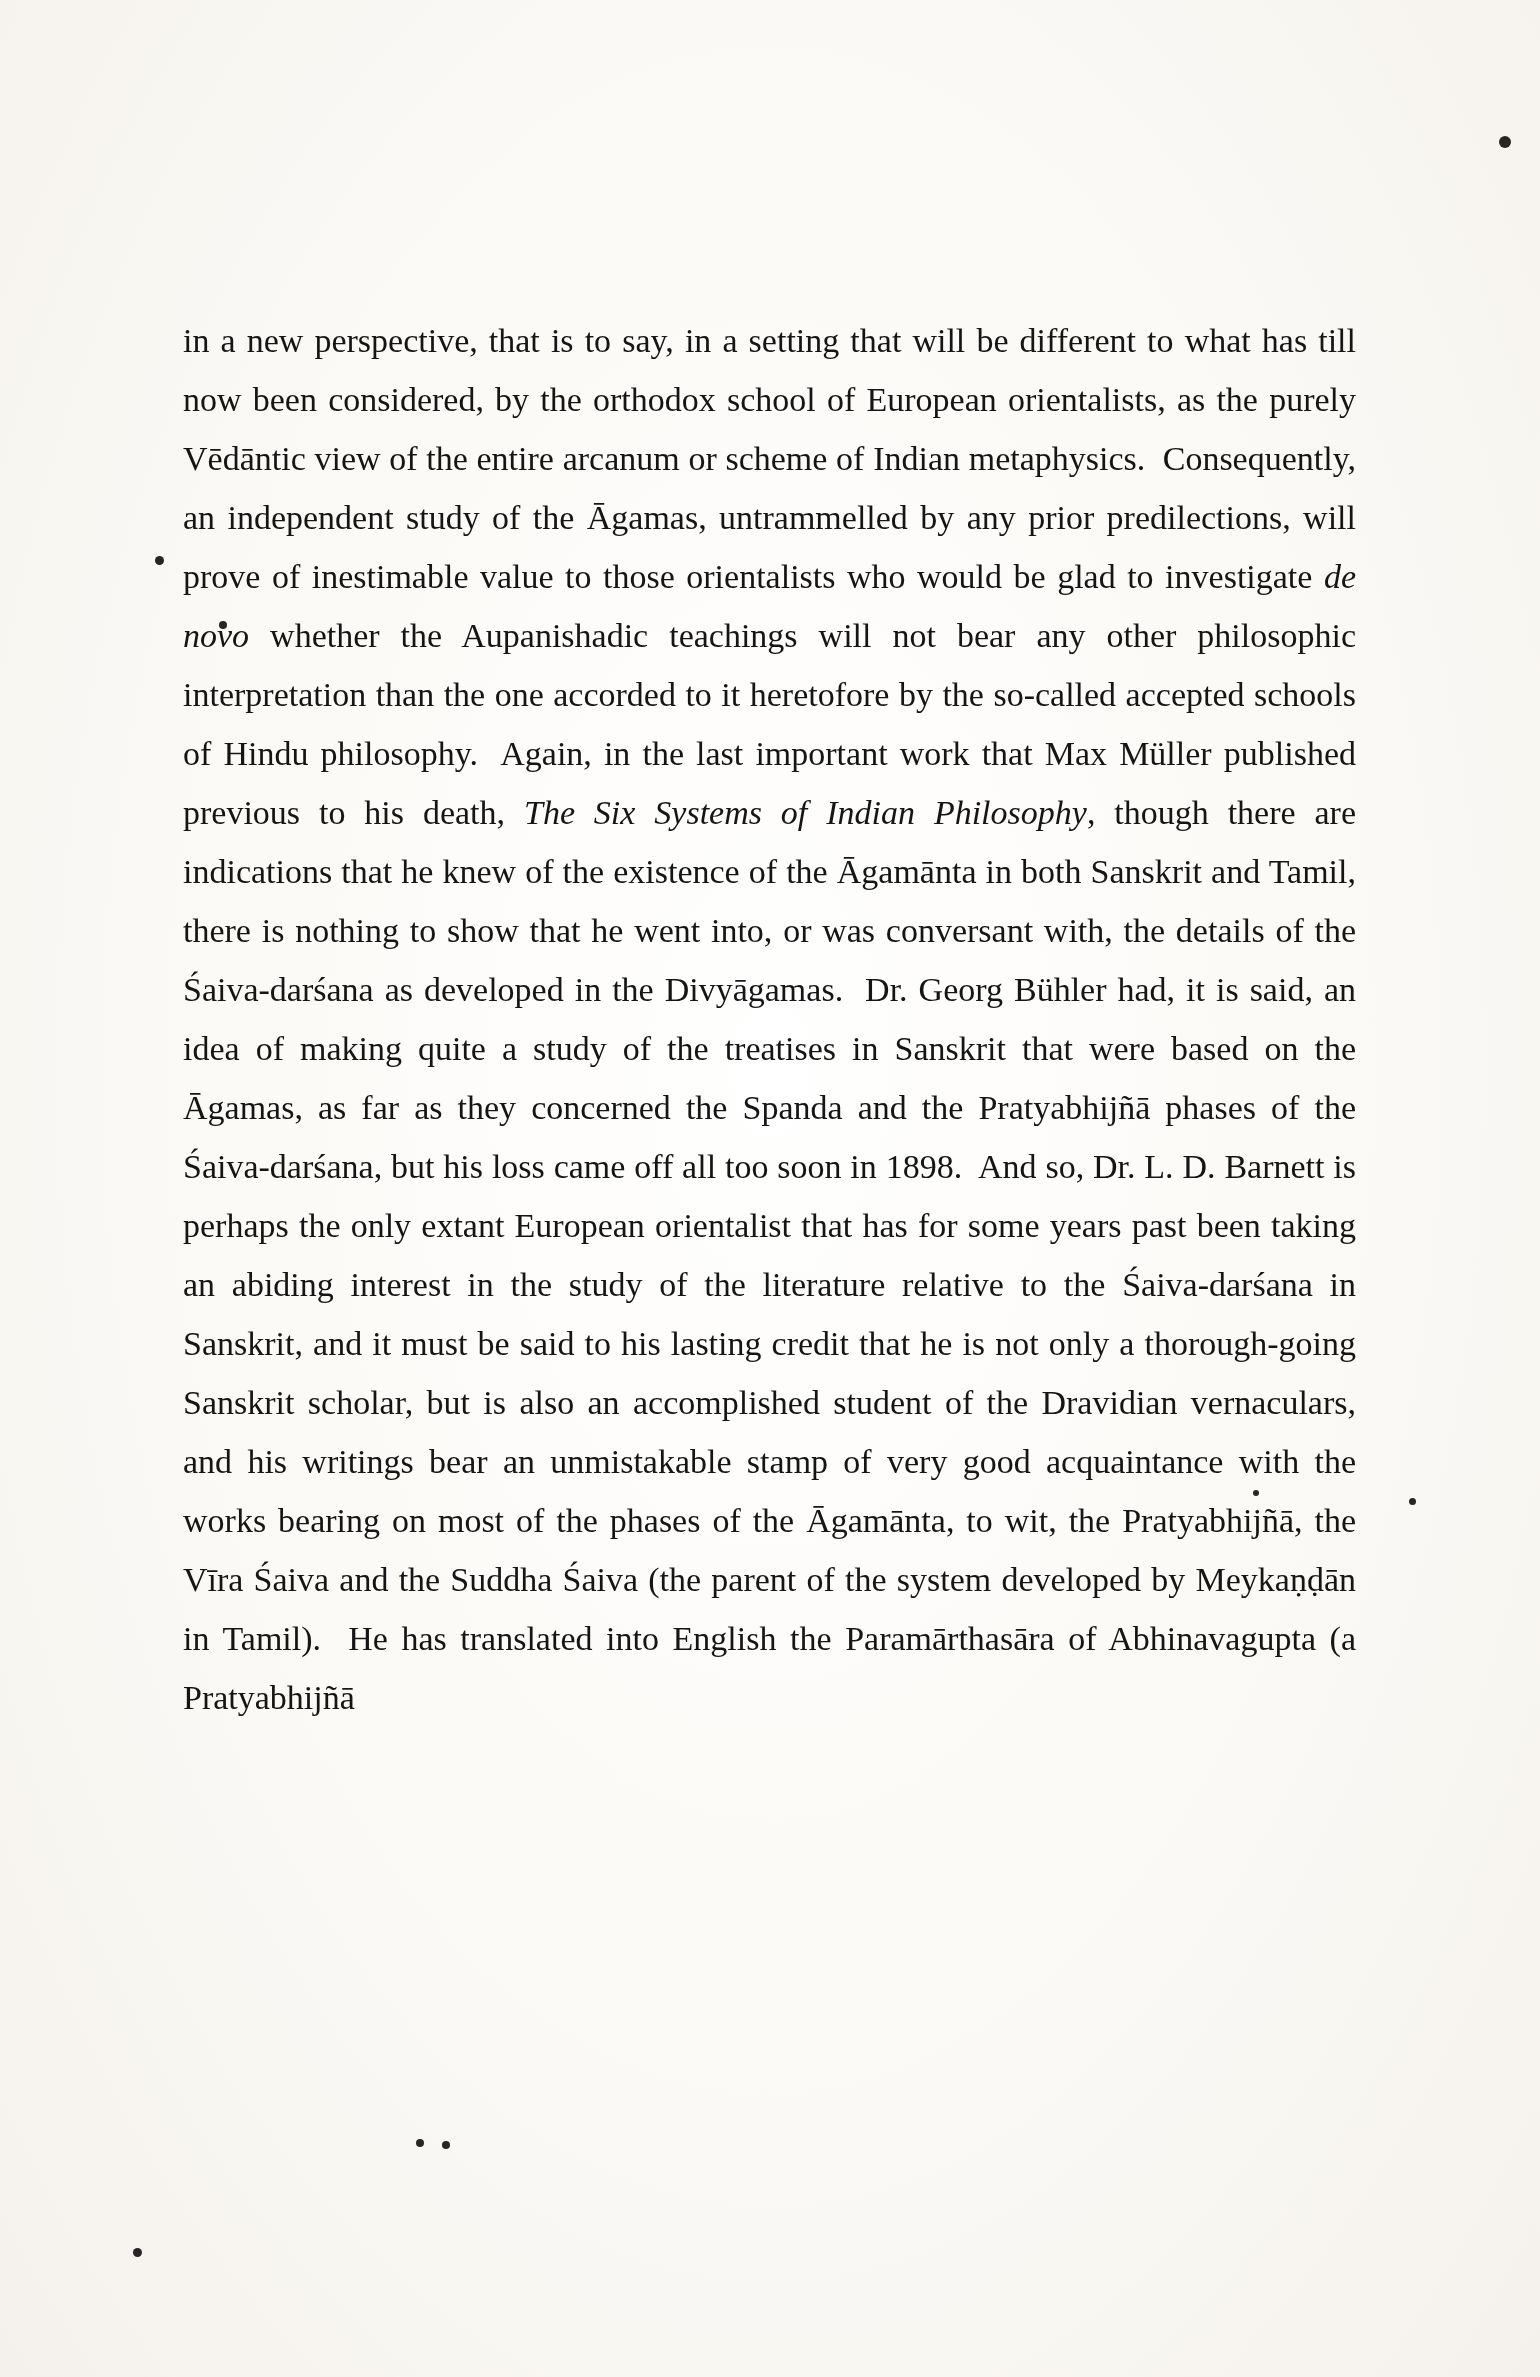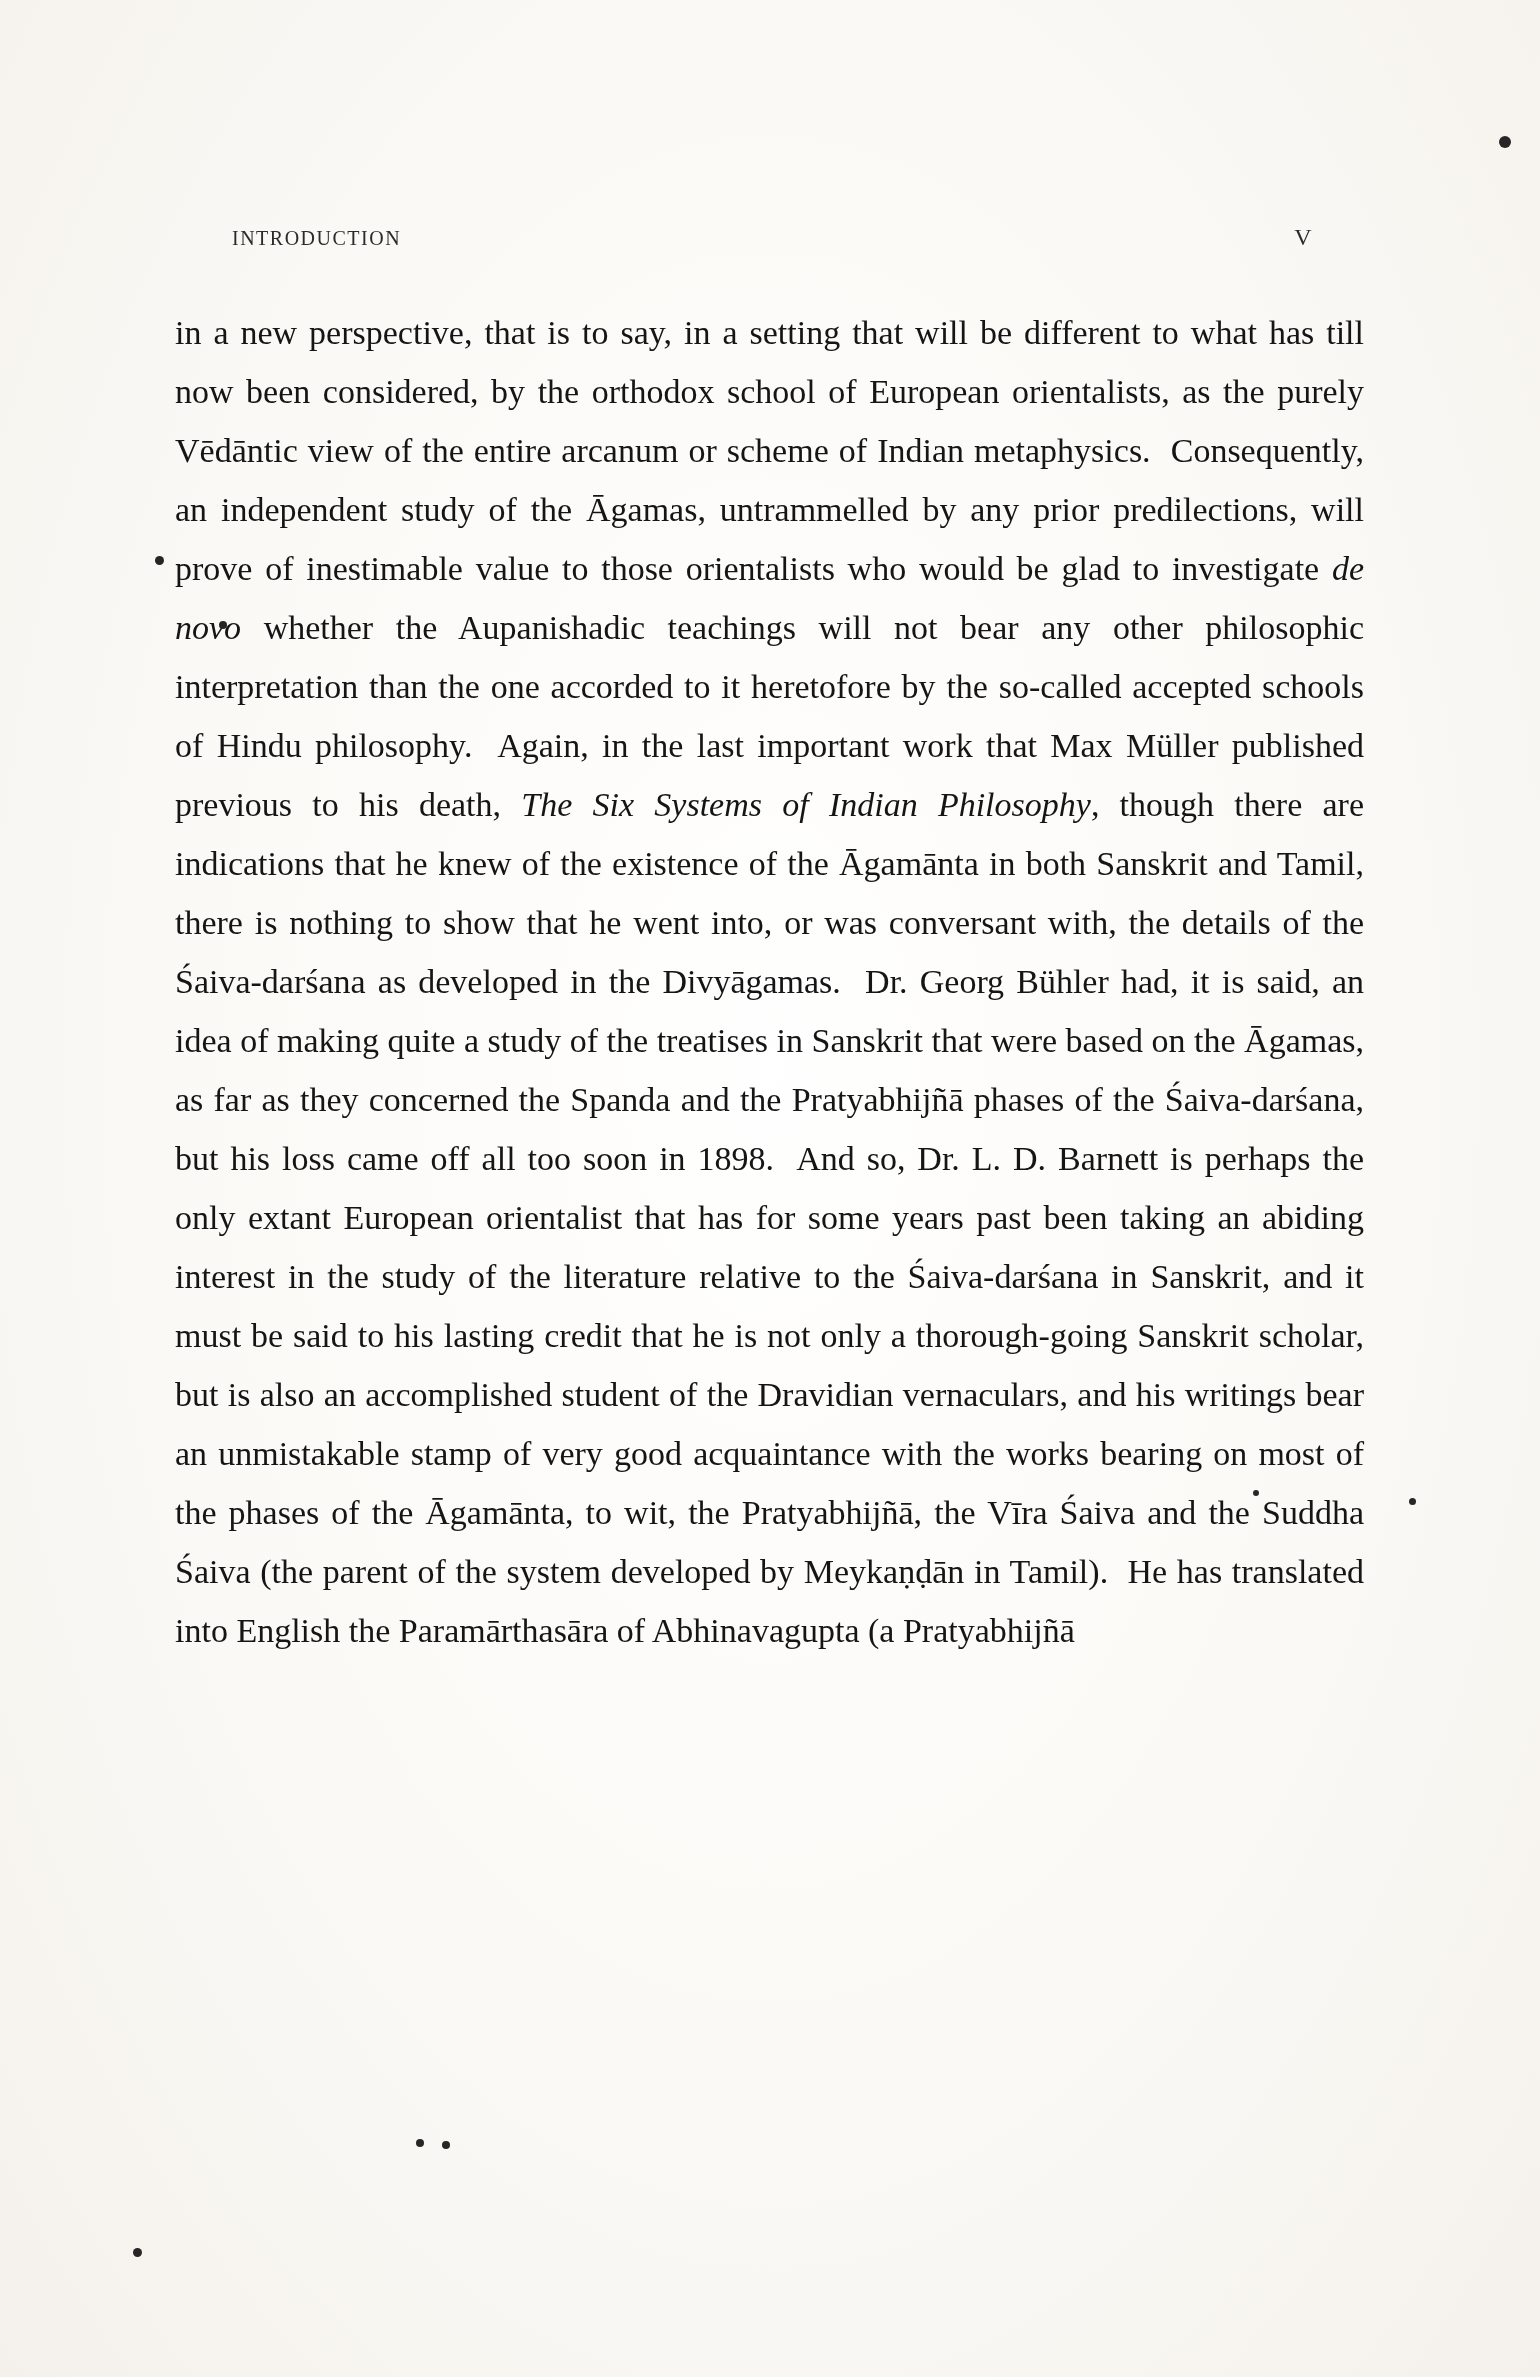--- a/index.html
+++ b/index.html
@@ -62,41 +62,37 @@
     width: 1197px;
     font-size: 34px;
     line-height: 59px;
     text-align: justify;
     text-justify: inter-word;
     color: #151515;
     -webkit-font-smoothing: antialiased;
   }
 
   .body-text p {
-    margin: 4px;
+    margin: 12px;
   }
 
   .it { font-style: italic; }
 
   
   .mark {
     position: absolute;
     background: #262626;
     border-radius: 50%;
   }
 </style>
 </head>
 <body>
 
 <div class="page">
 
-  <div class="header">
-    <span class="running-head">INTRODUCTION</span>
-    <span class="folio">V</span>
-  </div>
 
   <div class="body-text">
     <p id="para">in a new perspective, that is to say, in a setting that will be different to what has till now been considered, by the orthodox school of European orientalists, as the purely Vēdāntic view of the entire arcanum or scheme of Indian metaphysics.&nbsp; Consequently, an independent study of the Āgamas, untrammelled by any prior predilections, will prove of inestimable value to those orientalists who would be glad to investigate <span class="it">de novo</span> whether the Aupanishadic teachings will not bear any other philosophic interpretation than the one accorded to it heretofore by the so-called accepted schools of Hindu philosophy.&nbsp; Again, in the last important work that Max Müller published previous to his death, <span class="it">The Six Systems of Indian Philosophy</span>, though there are indications that he knew of the existence of the Āgamānta in both Sanskrit and Tamil, there is nothing to show that he went into, or was conversant with, the details of the Śaiva-darśana as developed in the Divyāgamas.&nbsp; Dr. Georg Bühler had, it is said, an idea of making quite a study of the treatises in Sanskrit that were based on the Āgamas, as far as they concerned the Spanda and the Pratyabhijñā phases of the Śaiva-darśana, but his loss came off all too soon in 1898.&nbsp; And so, Dr. L. D. Barnett is perhaps the only extant European orientalist that has for some years past been taking an abiding interest in the study of the literature relative to the Śaiva-darśana in Sanskrit, and it must be said to his lasting credit that he is not only a thorough-going Sanskrit scholar, but is also an accomplished student of the Dravidian vernaculars, and his writings bear an unmistakable stamp of very good acquaintance with the works bearing on most of the phases of the Āgamānta, to wit, the Pratyabhijñā, the Vīra Śaiva and the Suddha Śaiva (the parent of the system developed by Meykaṇḍān in Tamil).&nbsp; He has translated into English the Paramārthasāra of Abhinavagupta (a Pratyabhijñā</p>
   </div>
 
   <div id="marks-layer">
       <span class="mark" style="left: 1499px; top: 136px; width: 12px; height: 12px;"></span>
       <span class="mark" style="left: 155px; top: 556px; width: 9.2px; height: 9.2px;"></span>
       <span class="mark" style="left: 219px; top: 621px; width: 8.3px; height: 8.3px;"></span>
       <span class="mark" style="left: 1409px; top: 1498px; width: 7.4px; height: 7.4px;"></span>

